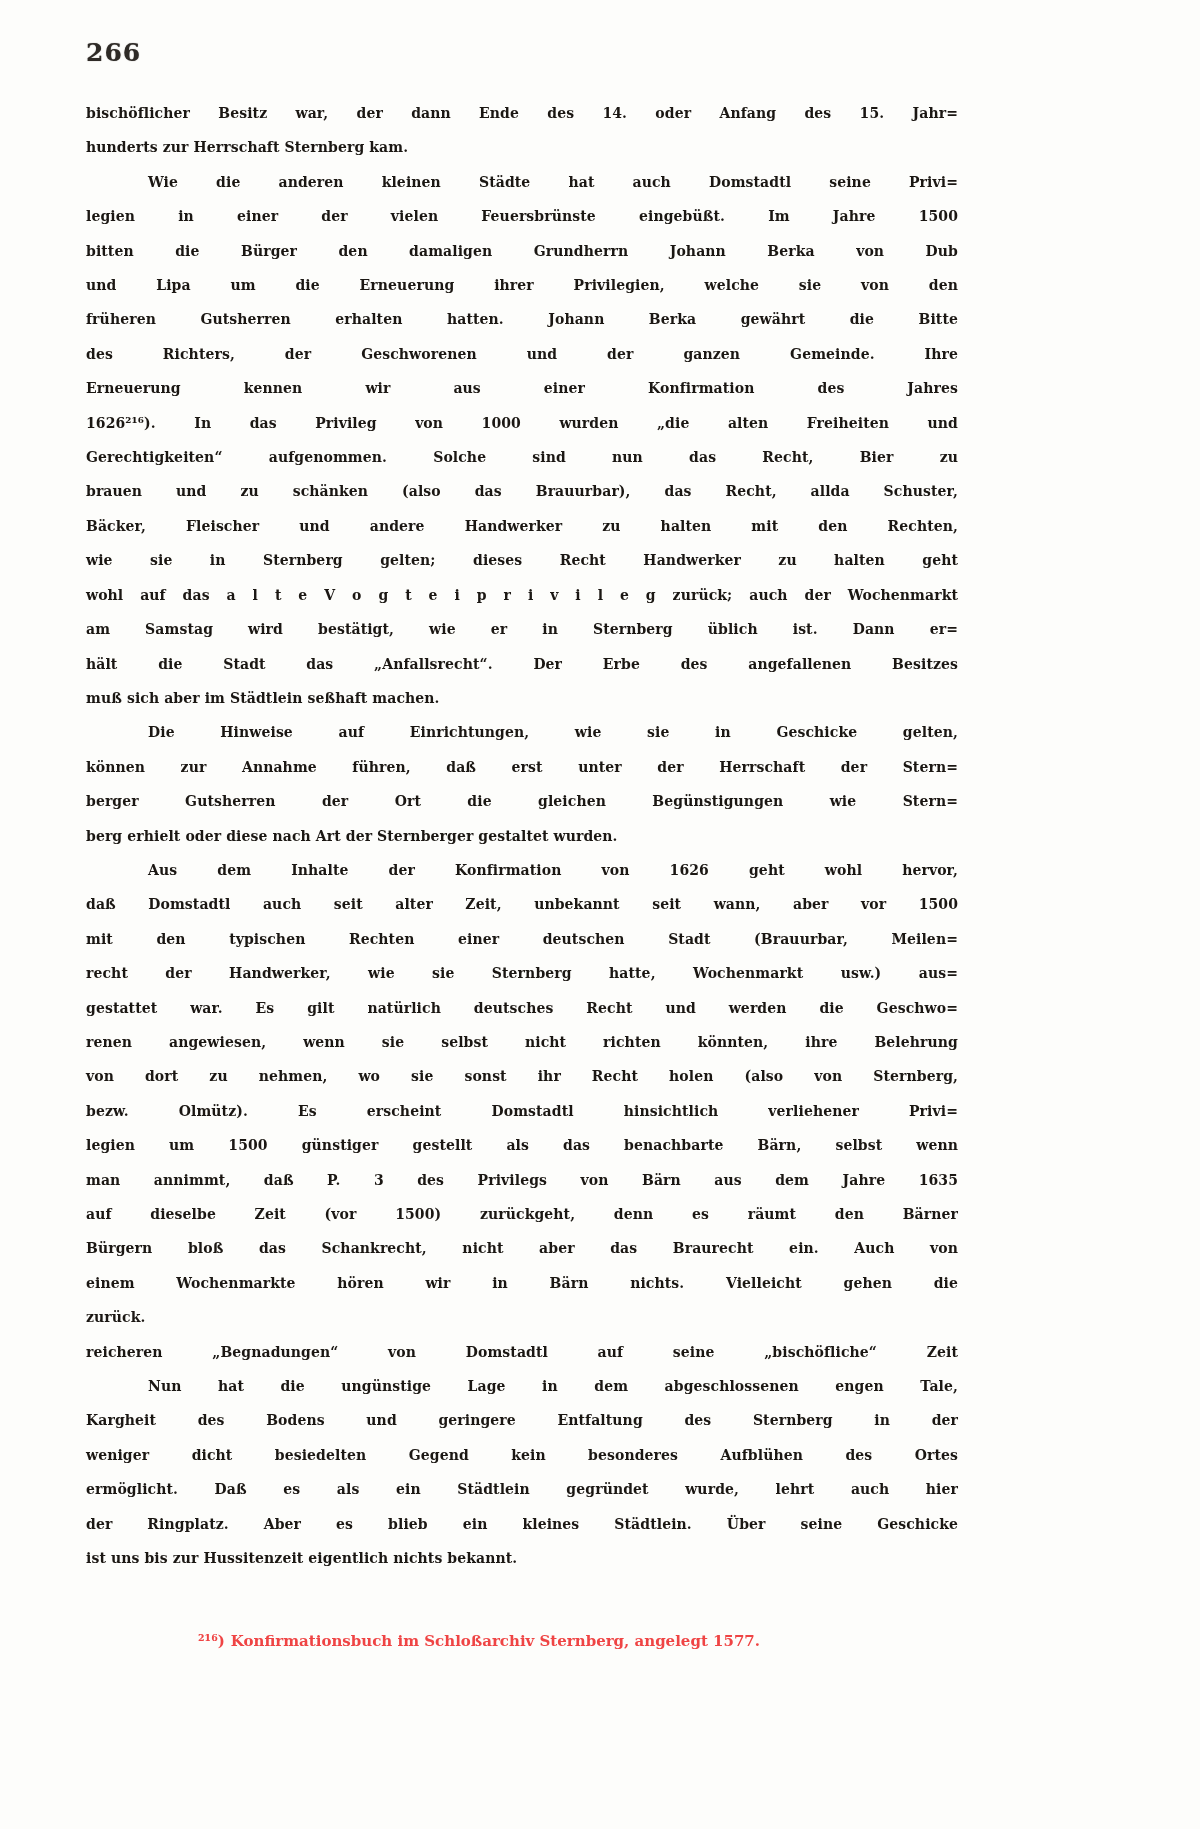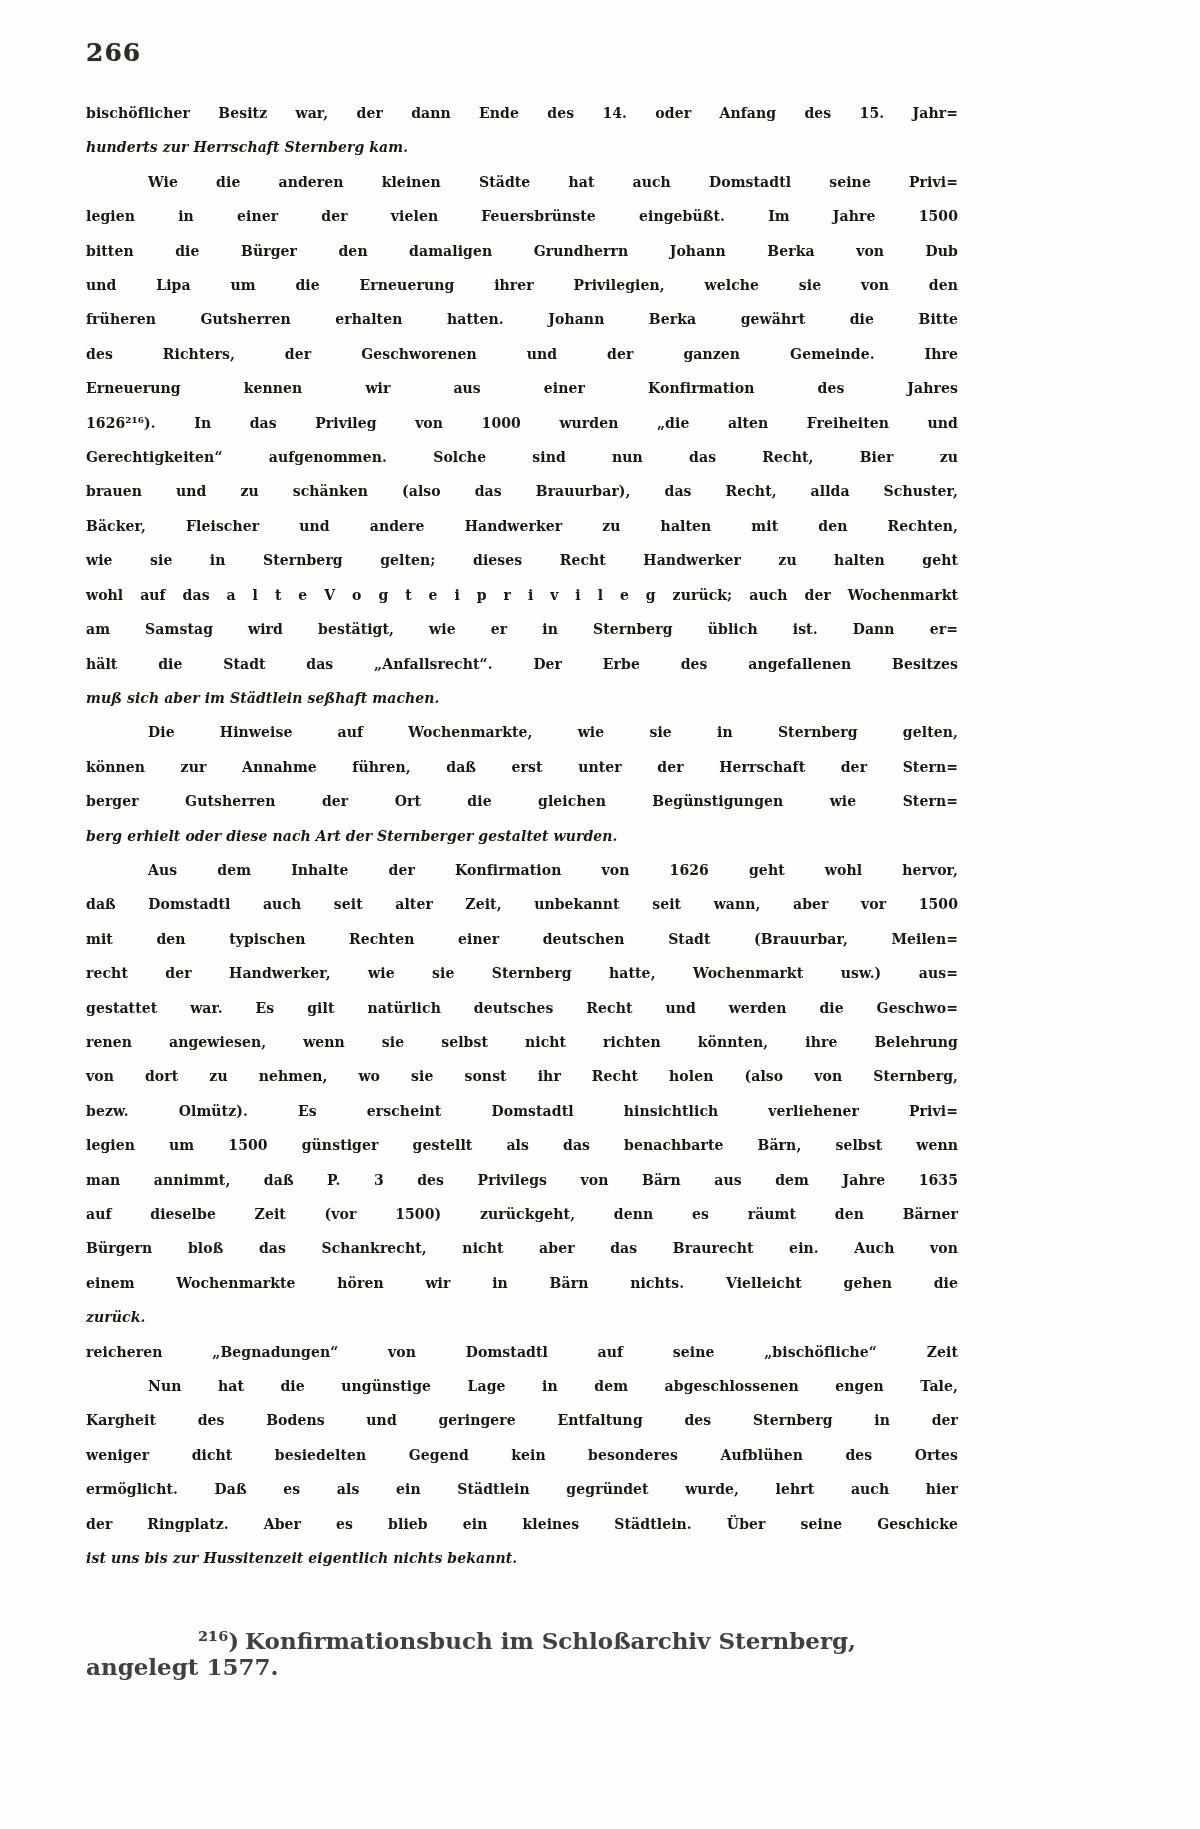--- a/index.html
+++ b/index.html
@@ -39,31 +39,31 @@
     letter-spacing: 0.1px;
   }
   .paragraph { margin: 0; }
   .line {
     text-align: justify;
     text-align-last: justify;
     white-space: normal;
     min-height: 34.4px;
   }
   .line.indent { text-indent: 62px; }
-  .line.last { text-align-last: left; font-style: italic; }
+  .line.last { text-align-last: left; }
   .footnote {
     position: absolute;
     left: 86px;
     top: 1628px;
     width: 872px;
-    font-size: 23px;
+    font-size: 15px;
     font-weight: 700;
     line-height: 26px;
     text-indent: 112px;
-    color: #404040;
+    color: #ef4444;
   }
   .footnote .marker {
     margin-right: 6px;
   }
 </style>
 </head>
 <body>
 
 <div class="page">
   <div class="page-number">266</div>
@@ -85,21 +85,21 @@
         <div class="line">Gerechtigkeiten“ aufgenommen. Solche sind nun das Recht, Bier zu</div>
         <div class="line">brauen und zu schänken (also das Brauurbar), das Recht, allda Schuster,</div>
         <div class="line">Bäcker, Fleischer und andere Handwerker zu halten mit den Rechten,</div>
         <div class="line">wie sie in Sternberg gelten; dieses Recht Handwerker zu halten geht</div>
         <div class="line">wohl auf das a l t e V o g t e i p r i v i l e g zurück; auch der Wochenmarkt</div>
         <div class="line">am Samstag wird bestätigt, wie er in Sternberg üblich ist. Dann er=</div>
         <div class="line">hält die Stadt das „Anfallsrecht“. Der Erbe des angefallenen Besitzes</div>
         <div class="line last">muß sich aber im Städtlein seßhaft machen.</div>
       </div>
       <div class="paragraph">
-        <div class="line indent">Die Hinweise auf Wochenmarkte, wie sie in Sternberg gelten,</div>
+        <div class="line indent">Die Hinweise auf Einrichtungen, wie sie in Geschicke gelten,</div>
         <div class="line">können zur Annahme führen, daß erst unter der Herrschaft der Stern=</div>
         <div class="line">berger Gutsherren der Ort die gleichen Begünstigungen wie Stern=</div>
         <div class="line last">berg erhielt oder diese nach Art der Sternberger gestaltet wurden.</div>
       </div>
       <div class="paragraph">
         <div class="line indent">Aus dem Inhalte der Konfirmation von 1626 geht wohl hervor,</div>
         <div class="line">daß Domstadtl auch seit alter Zeit, unbekannt seit wann, aber vor 1500</div>
         <div class="line">mit den typischen Rechten einer deutschen Stadt (Brauurbar, Meilen=</div>
         <div class="line">recht der Handwerker, wie sie Sternberg hatte, Wochenmarkt usw.) aus=</div>
         <div class="line">gestattet war. Es gilt natürlich deutsches Recht und werden die Geschwo=</div>

